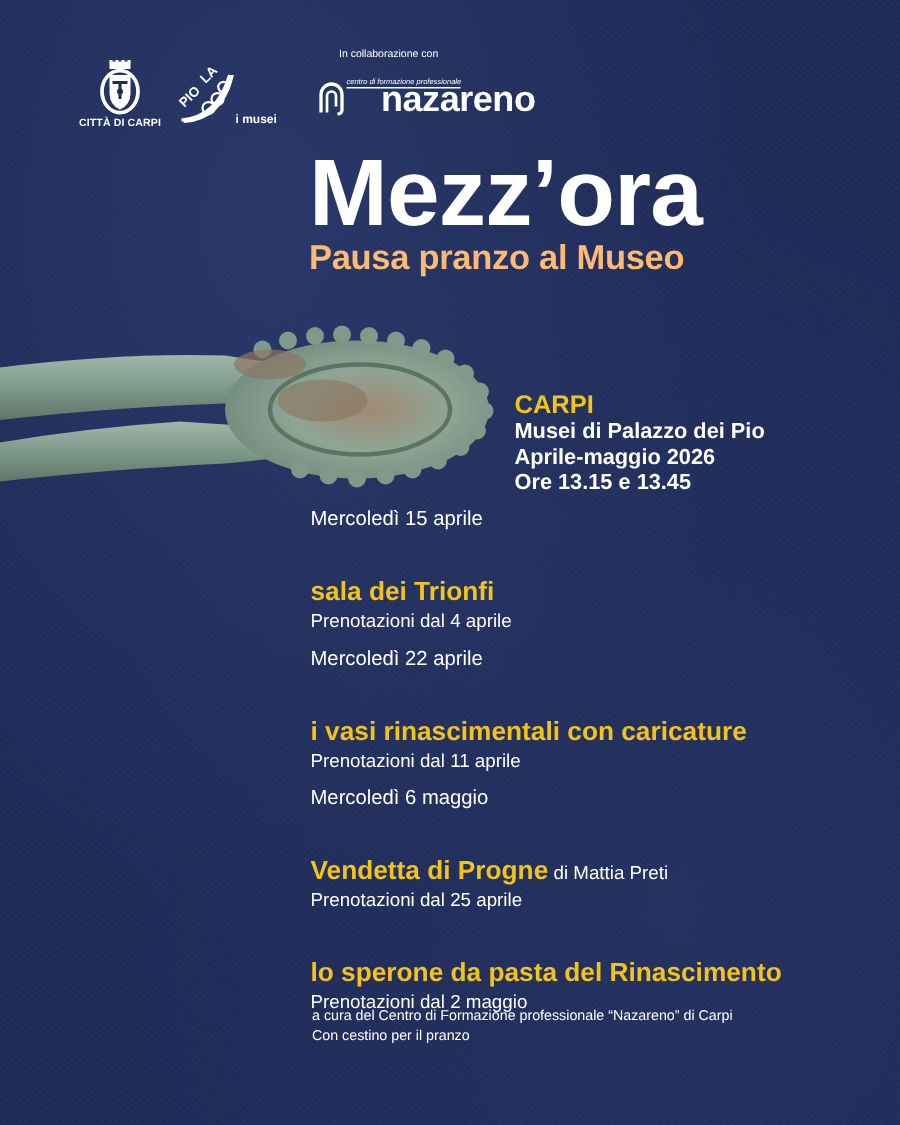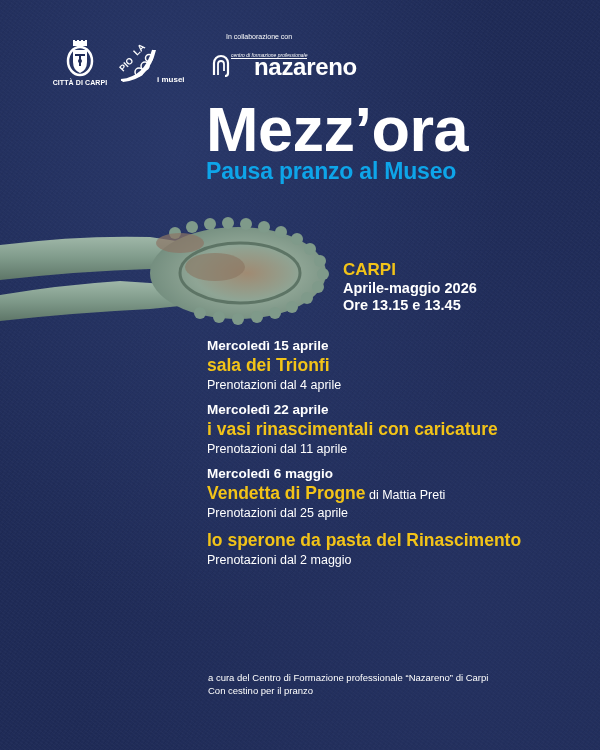--- a/index.html
+++ b/index.html
@@ -44,38 +44,38 @@
     .naz-word {
       position: absolute; left: 19px; top: 5px; font-size: 24px; font-weight: bold; letter-spacing: -0.3px; line-height: 20px; margin-left: 24px;
     }
 
     
     .title {
       left: 206px; top: 94px; font-size: 63px; font-weight: bold; letter-spacing: -0.5px;
       line-height: 70px; white-space: nowrap; color: #ffffff;
     }
     .subtitle {
-      left: 206px; top: 157px; font-size: 23px; font-weight: bold; color: #0ea5e9;
+      left: 206px; top: 157px; font-size: 23px; font-weight: bold; color: #fdba74;
       line-height: 28px; white-space: nowrap; letter-spacing: -0.2px;
     }
 
     
     .artifact { left: 0; top: 205px; width: 345px; height: 125px; }
 
     
     .venue { left: 343px; top: 233px; line-height: 17px; font-size: 15px; margin-top: 27px; }
     .venue .city { color: #f2c318; font-weight: bold; font-size: 17px; line-height: 20px; }
     .venue .museum { font-weight: bold; font-size: 14.5px; }
     .venue .period, .venue .hours { font-size: 14.5px; font-weight: bold; }
 
     
     .schedule { left: 207px; top: 337px; width: 380px; }
     .event { margin-bottom: 8px; }
-    .event-date { font-size: 13.5px; font-weight: bold; line-height: 17px; white-space: nowrap; }
-    .event-title { font-size: 17.5px; font-weight: bold; color: #f2c318; line-height: 22px; white-space: nowrap; }
+    .event-date { font-size: 13.5px; font-weight: normal; line-height: 17px; white-space: nowrap; }
+    .event-title { font-size: 17.5px; font-weight: bold; color: #f2c318; line-height: 22px; white-space: nowrap; margin-top: 29px; }
     .event-title .event-title-suffix { font-size: 12.5px; font-weight: normal; color: #ffffff; }
     .event-booking { font-size: 12.5px; line-height: 15px; white-space: nowrap; }
 
     .footer-note { left: 208px; top: 671px; font-size: 9.5px; line-height: 13px; white-space: nowrap; }
   </style>
 </head>
 <body>
 
 <div class="abs logo-carpi">
   <svg width="30" height="38" viewBox="0 0 30 38">
@@ -165,20 +165,21 @@
       </g>
       <ellipse cx="240" cy="68" rx="60" ry="30" fill="none" stroke="#5d7465" stroke-width="3"></ellipse>
       <ellipse cx="215" cy="62" rx="30" ry="14" fill="#8a7560" opacity="0.6"></ellipse>
       <ellipse cx="180" cy="38" rx="24" ry="10" fill="#8c7565" opacity="0.7"></ellipse>
     </g>
   </svg>
 </div>
 
 <div class="abs venue">
   <div class="city">CARPI</div>
+  <div class="museum">Musei di Palazzo dei Pio</div>
   <div class="period">Aprile-maggio 2026</div>
   <div class="hours">Ore 13.15 e 13.45</div>
 </div>
 
 <div class="abs schedule">
   <div class="event">
     <div class="event-date">Mercoledì 15 aprile</div>
     <div class="event-title"><span>sala dei Trionfi</span><span class="event-title-suffix"></span></div>
     <div class="event-booking">Prenotazioni dal 4 aprile</div>
   </div>

